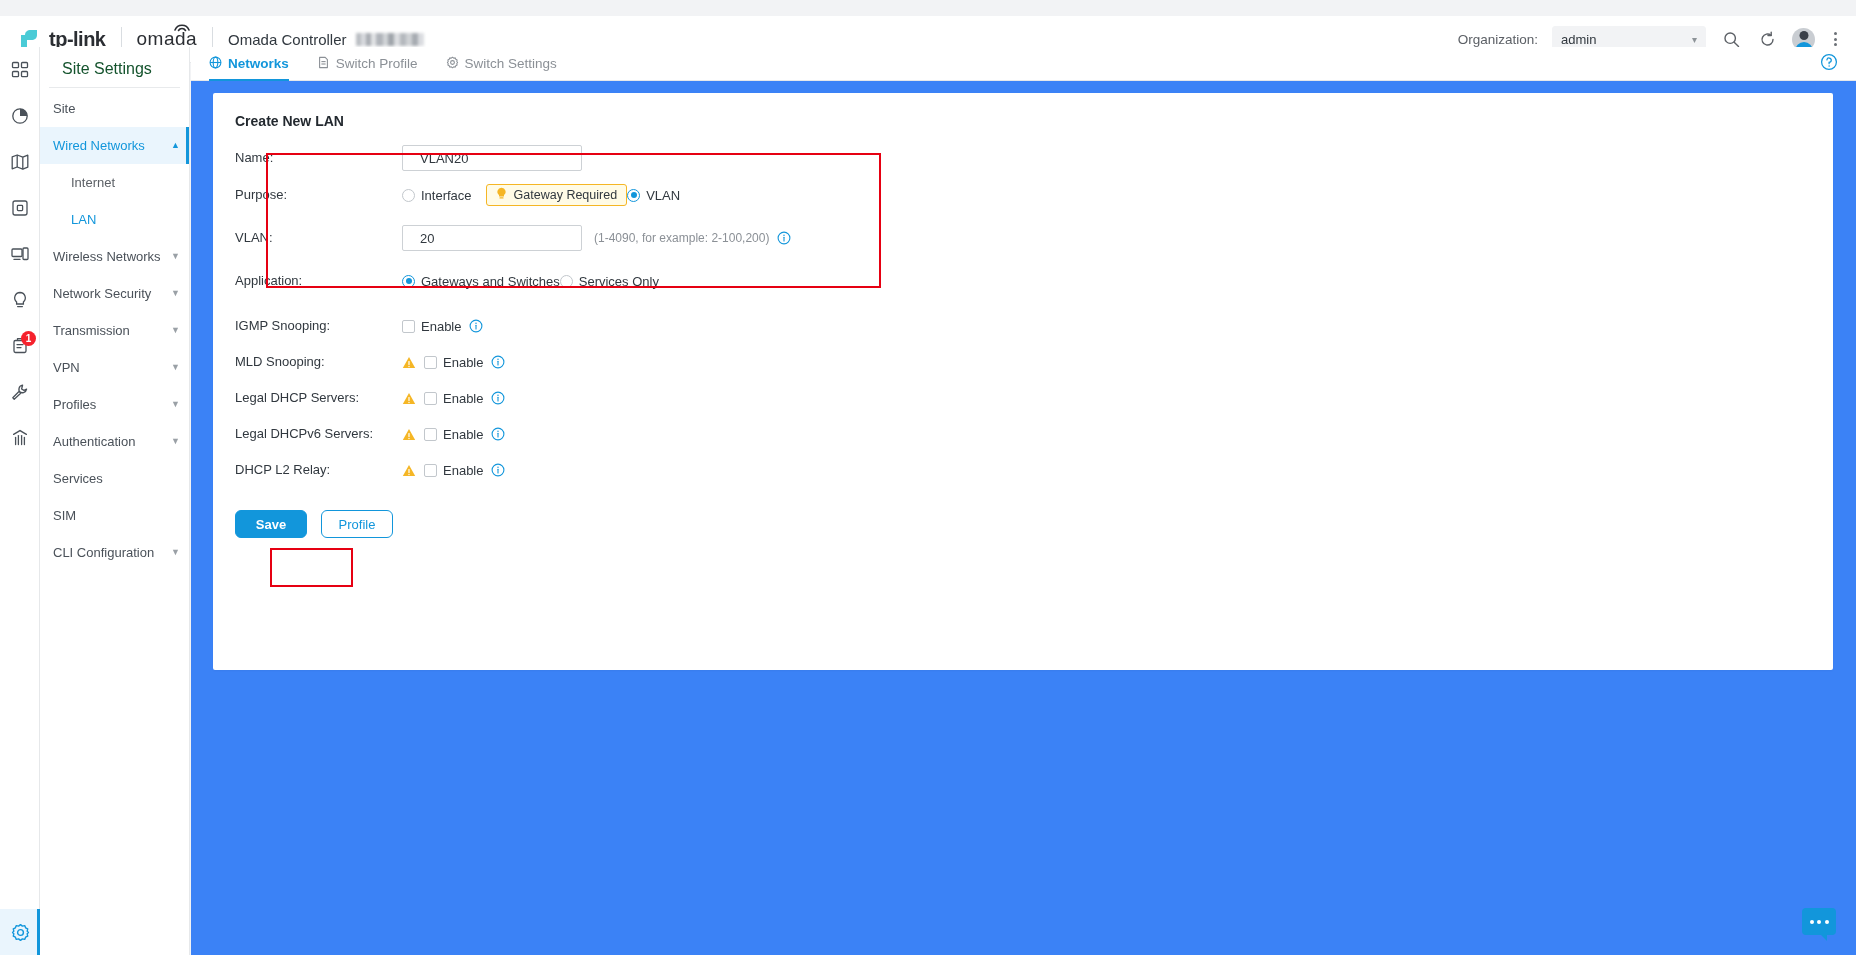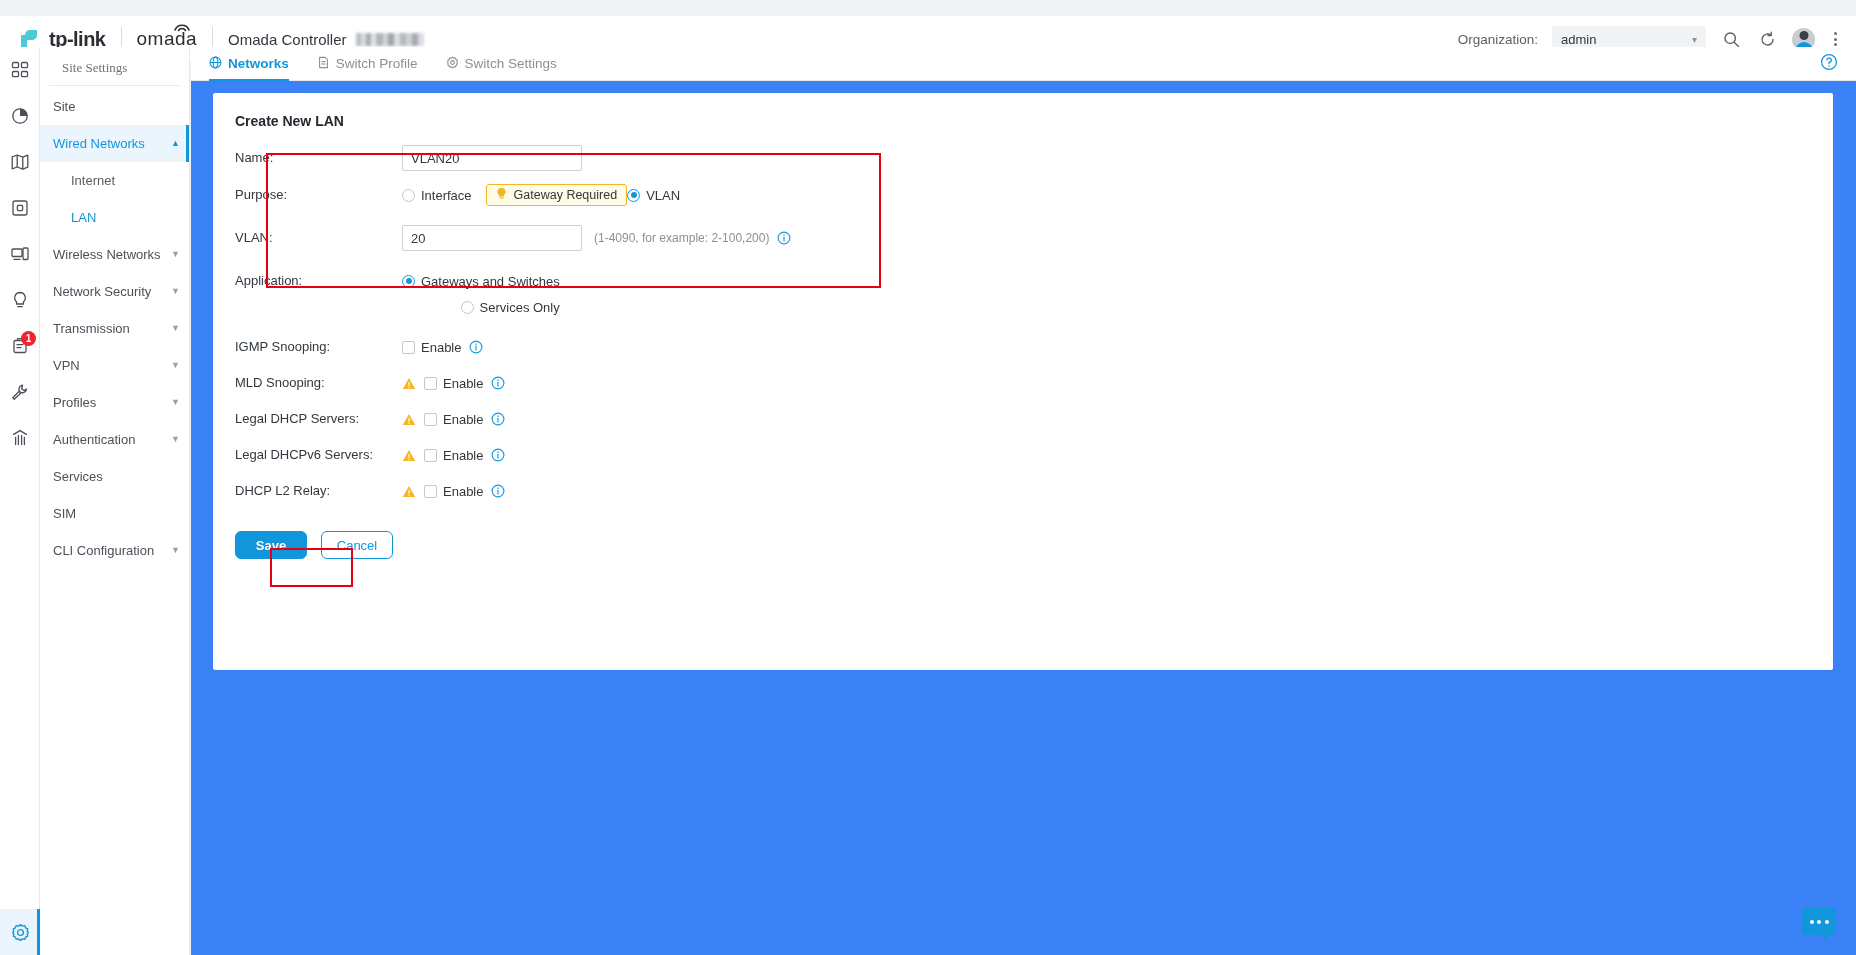--- a/index.html
+++ b/index.html
@@ -74,22 +74,22 @@
     display: flex; align-items: center; justify-content: center; padding: 0 4px; font-weight: bold;
   }
   .rail-bottom { position: absolute; bottom: 0; left: 0; }
 
   
   .sidenav {
     position: absolute; left: 40px; top: 47px; width: 150px; height: 908px;
     background: #ffffff; border-right: 1px solid #e6e8ea; padding-top: 4px;
   }
   .sidenav-title {
-    font-size: 13px; color: #737373; padding: 9px 0 9px 13px;
-    border-bottom: 1px solid #e8eaec; margin: 0 9px 2px 9px; font-family: Liberation Serif, serif;
+    font-size: 16px; color: #14532d; padding: 9px 0 9px 13px;
+    border-bottom: 1px solid #e8eaec; margin: 0 9px 2px 9px;
   }
   .nav-item {
     height: 37px; display: flex; align-items: center; padding-left: 13px; padding-right: 9px;
     font-size: 13px; color: #4a5159; cursor: pointer; position: relative;
   }
   .nav-item.active-parent { background: #eaf5fd; color: #1296db; }
   .nav-item.active-parent::after {
     content: ''; position: absolute; right: 0; top: 0; width: 3px; height: 37px; background: #1296db;
   }
   .nav-item .nav-arrow { margin-left: auto; font-size: 9px; color: #9aa0a6; line-height: 1; }
@@ -121,21 +121,21 @@
   .panel-title { font-size: 14px; font-weight: bold; color: #23292f; margin-bottom: 16px; }
 
   .row { display: flex; align-items: flex-start; min-height: 31px; margin-bottom: 0px; }
   .row-label {
     width: 167px; font-size: 13px; color: #31383f; padding-top: 5px; flex-shrink: 0;
   }
   .row-ctrl { display: flex; align-items: center; flex-wrap: wrap; }
 
   .txtinput {
     width: 180px; height: 26px; border: 1px solid #cdd1d5; border-radius: 2px;
-    padding: 0 8px; font-size: 13px; color: #31383f; background: #fff;
+    padding: 0 17px; font-size: 13px; color: #31383f; background: #fff;
     font-family: "Liberation Sans", sans-serif; outline: none;
   }
 
   .radio-wrap { display: flex; align-items: center; gap: 6px; cursor: pointer; height: 26px; }
   .radio {
     width: 13px; height: 13px; border-radius: 50%; border: 1px solid #c2c7cc; background: #fff;
     display: inline-block; position: relative; flex-shrink: 0;
   }
   .radio.checked { border-color: #1296db; }
   .radio.checked::after {
@@ -467,21 +467,21 @@
               <circle cx="7" cy="7" r="5.9"></circle>
               <line x1="7" y1="6.3" x2="7" y2="10" stroke-linecap="round"></line>
               <circle cx="7" cy="4.2" r="0.72" fill="#1296db" stroke="none"></circle>
             </svg>
           </span>
         </div>
       </div>
 
       <div class="row" style="margin-top:12px;">
         <div class="row-label">Application:</div>
-        <div class="row-ctrl" style="flex-direction:column;align-items:flex-end;">
+        <div class="row-ctrl" style="flex-direction:row;align-items:center;">
           <span class="radio-wrap">
             <span class="radio checked"></span>
             <span class="radio-label">Gateways and Switches</span>
           </span>
           <span class="radio-wrap">
             <span class="radio"></span>
             <span class="radio-label">Services Only</span>
           </span>
         </div>
       </div>
@@ -594,21 +594,21 @@
               <circle cx="7" cy="7" r="5.9"></circle>
                 <line x1="7" y1="6.3" x2="7" y2="10" stroke-linecap="round"></line>
               <circle cx="7" cy="4.2" r="0.72" fill="#1296db" stroke="none"></circle>
             </svg>
           </span>
         </div>
       </div>
 
       <div class="btn-row">
         <div class="btn btn-primary">Save</div>
-        <div class="btn btn-default">Cancel</div>
+        <div class="btn btn-default">Profile</div>
       </div>
     </div>
 
     <div class="chat">
       <i></i>
       <i></i>
       <i></i>
     </div>
   </div>
 

